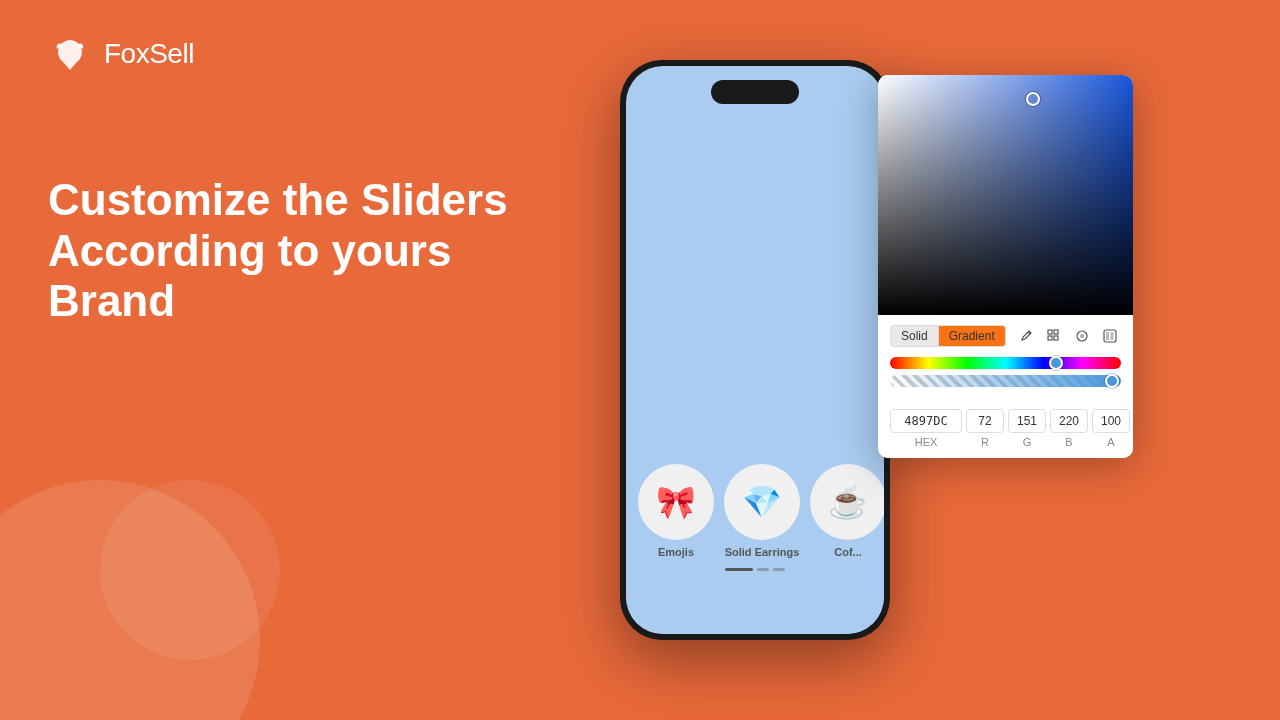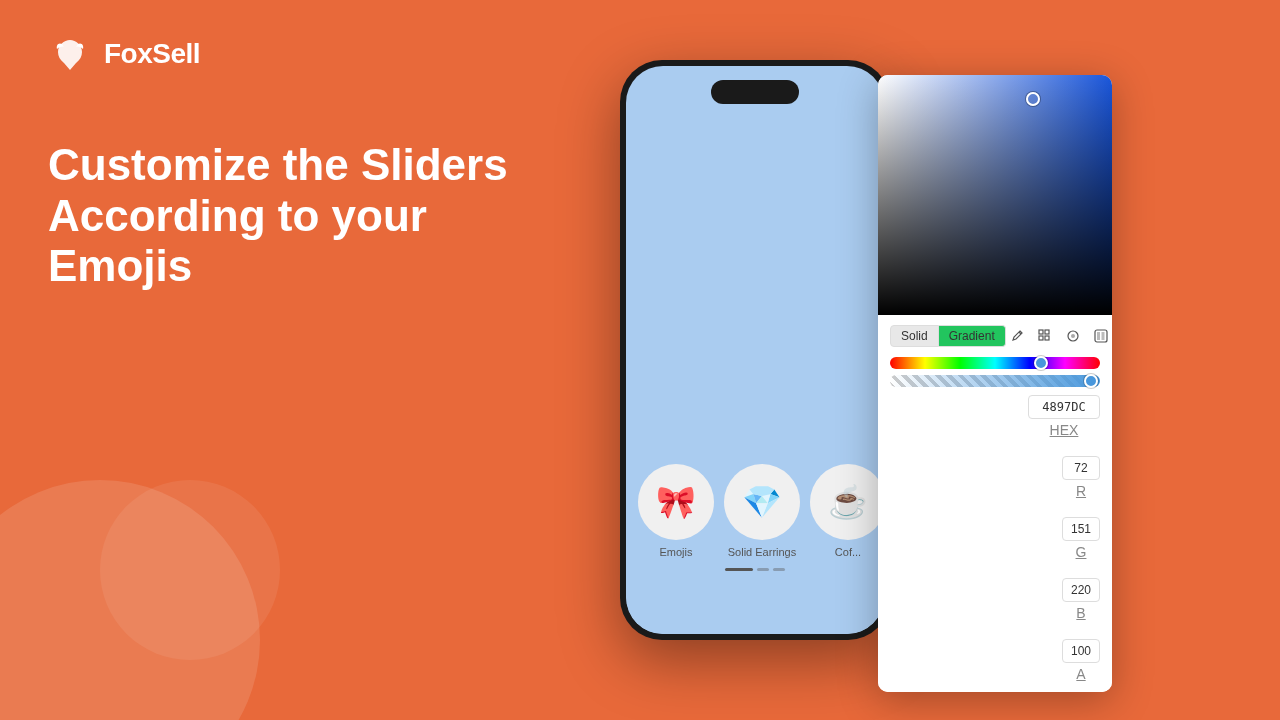--- a/index.html
+++ b/index.html
@@ -41,37 +41,38 @@
       align-items: center;
       gap: 12px;
     }
     .logo-icon {
       width: 44px;
       height: 44px;
     }
     .logo-text {
       color: white;
       font-size: 28px;
-      font-weight: 700;
+      font-weight: 400;
       letter-spacing: -0.5px;
     }
 
     
     .left-content {
       position: absolute;
       left: 48px;
       top: 140px;
       width: 520px;
     }
     .main-heading {
       color: white;
       font-size: 44px;
       font-weight: 800;
       line-height: 1.15;
       margin-bottom: 28px;
+      margin-top: 35px;
     }
     .sub-description {
       color: white;
       font-size: 17px;
       font-weight: 500;
       line-height: 1.6;
       max-width: 440px;
     }
 
     
@@ -146,21 +147,21 @@
     }
     .product-emoji-display {
       font-size: 32px;
       text-align: center;
     }
     .phone-product-label {
       color: #555;
       font-size: 11px;
       margin-top: 6px;
       text-align: center;
-      font-weight: 400;
+      font-weight: 700;
     }
     .phone-tab-indicators {
       display: flex;
       justify-content: center;
       gap: 4px;
       margin-top: 10px;
     }
     .tab-dot {
       height: 3px;
       border-radius: 2px;
@@ -173,21 +174,21 @@
     }
     .tab-dot:not(.active) {
       width: 12px;
     }
 
     
     .color-picker-panel {
       position: absolute;
       left: 878px;
       top: 75px;
-      width: 234px;
+      width: 255px;
       background: white;
       border-radius: 10px;
       box-shadow: 0 8px 40px rgba(0,0,0,0.3);
       overflow: hidden;
     }
 
     
     .color-gradient-area {
       width: 100%;
       height: 240px;
@@ -219,21 +220,21 @@
       display: flex;
       gap: 0;
       margin-bottom: 10px;
       align-items: center;
     }
     .picker-tab {
       padding: 3px 10px;
       font-size: 12px;
       border: 1px solid #ddd;
       cursor: pointer;
-      background: #22c55e;
+      background: #f97316;
       color: #333;
     }
     .picker-tab:first-child {
       border-radius: 4px 0 0 4px;
     }
     .picker-tab:nth-child(2) {
       border-radius: 0 4px 4px 0;
       border-left: none;
     }
     .picker-tab.active {
@@ -303,21 +304,20 @@
       background: #4897DC;
       border: 2px solid white;
       box-shadow: 0 0 0 1px rgba(0,0,0,0.2);
     }
 
     
     .value-inputs {
       display: flex;
       gap: 4px;
       align-items: flex-end;
-      flex-direction: column;
     }
     .value-input-group {
       display: flex;
       flex-direction: column;
       align-items: center;
     }
     .value-input {
       border: 1px solid #ddd;
       border-radius: 4px;
       text-align: center;
@@ -329,26 +329,25 @@
     }
     .value-input-group.hex .value-input {
       width: 72px;
       font-family: monospace;
     }
     .value-input-group.rgba .value-input {
       width: 38px;
       margin-top: 14px;
     }
     .value-label {
-      font-size: 14px;
+      font-size: 11px;
       color: #888;
       margin-top: 3px;
       text-align: center;
       text-transform: uppercase;
-      text-decoration: underline;
     }
 
     .tabs-and-tools {
       display: flex;
       align-items: center;
       width: 100%;
     }
   </style>
 </head>
 <body>
@@ -361,21 +360,21 @@
     <path d="M22 8 C16 8, 10 13, 10 20 C10 24, 12 28, 16 31 L22 38 L28 31 C32 28, 34 24, 34 20 C34 13, 28 8, 22 8Z" fill="white" opacity="0.9"></path>
     <path d="M14 12 C10 10, 8 14, 9 17 C11 15, 14 14, 16 15 C15 13.5, 14.5 12.5, 14 12Z" fill="white"></path>
     <path d="M30 12 C34 10, 36 14, 35 17 C33 15, 30 14, 28 15 C29 13.5, 29.5 12.5, 30 12Z" fill="white"></path>
   </svg>
   <span class="logo-text">FoxSell</span>
 </div>
 
 <div class="left-content">
   <h1 class="main-heading">
     <span>Customize the Sliders</span><br>
-    <span>According to your Emojis</span>
+    <span>According to yours Brand</span>
   </h1>
 </div>
 
 <div class="phone-container">
   <div class="phone-frame">
     <div class="phone-inner">
       <div class="phone-notch"></div>
 
       <div class="phone-slider-section">
         <div class="phone-products">

